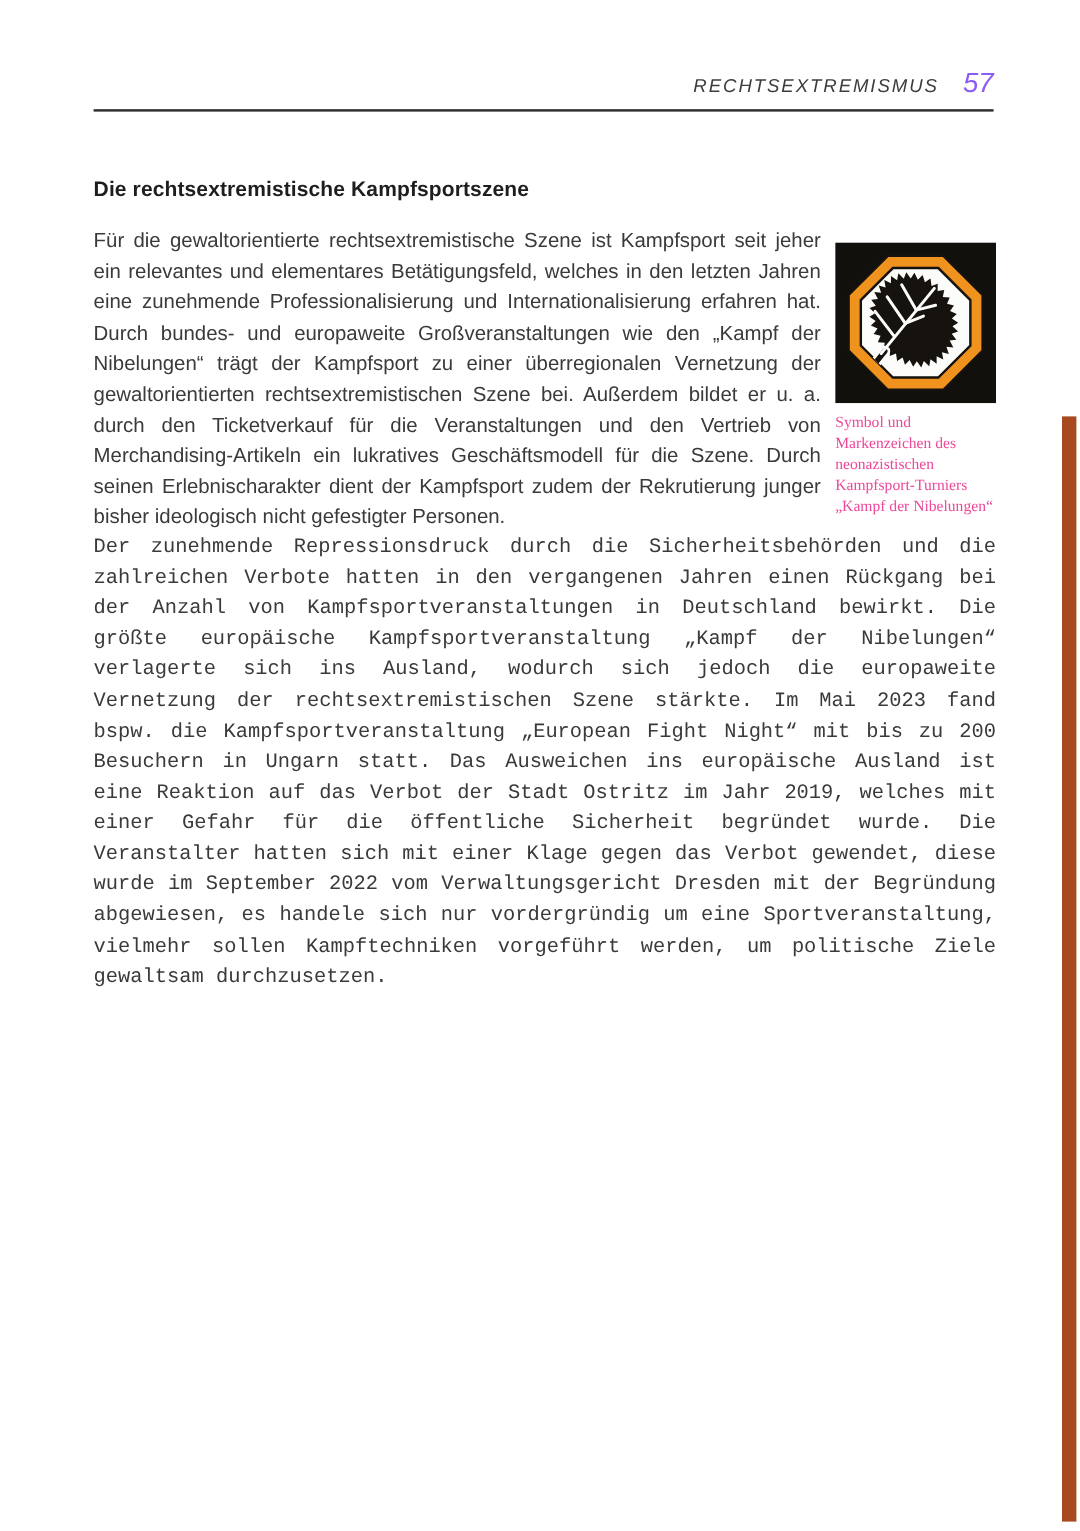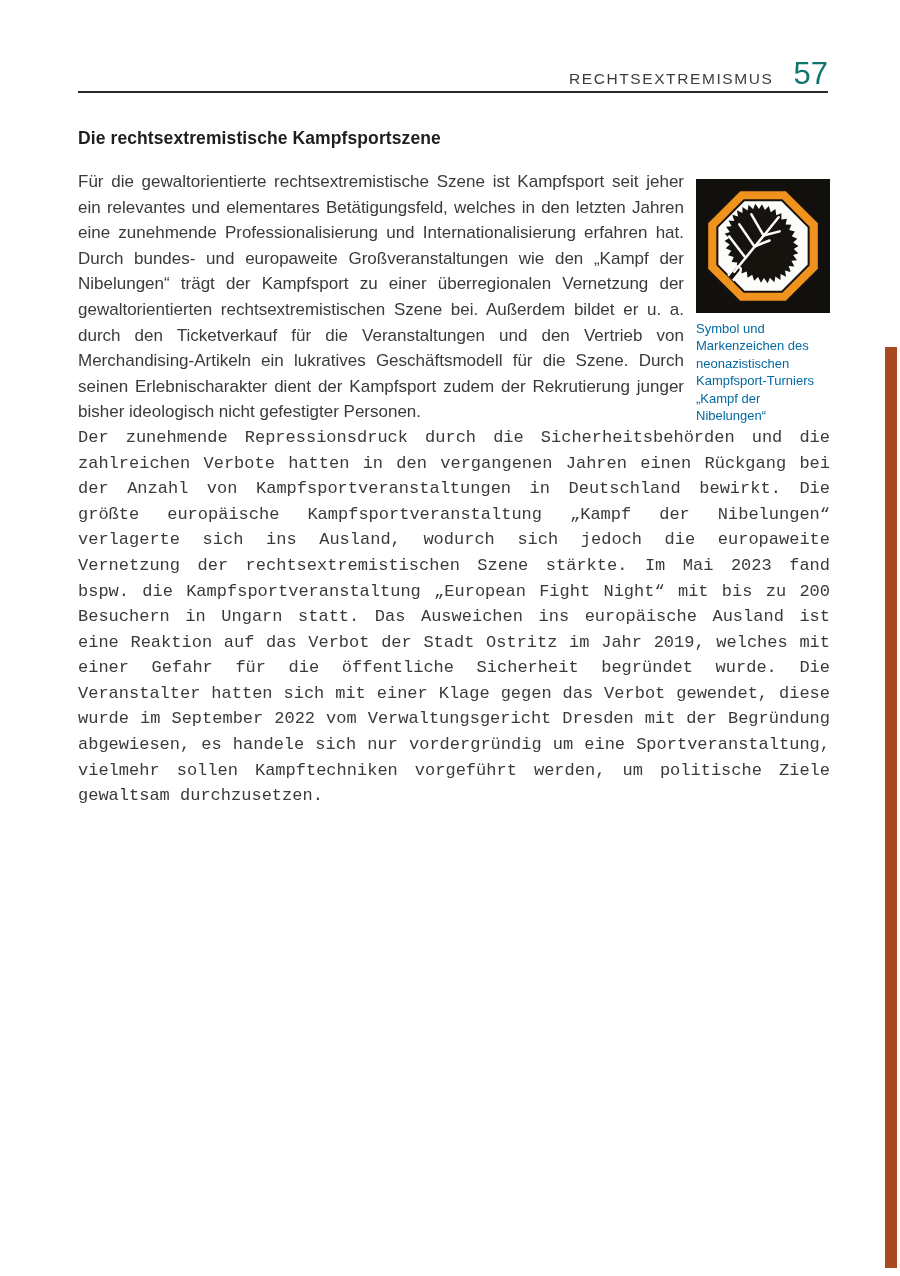--- a/index.html
+++ b/index.html
@@ -6,52 +6,52 @@
   .page{
     position:relative;
     width:900px;height:1276px;
     background:#ffffff;
     overflow:hidden;
     font-family:"Liberation Sans",sans-serif;
     -webkit-hyphens:auto;hyphens:auto;
   }
   .runhead{
     position:absolute;top:56px;right:72px;
-    display:flex;align-items:baseline;gap:20px;
+    display:flex;align-items:baseline;gap:20px;font-style:italic;
   }
   .runhead .section{
     font-size:15.5px;letter-spacing:1.6px;color:#3c3c3c;
   }
   .runhead .pagenum{
-    font-size:31px;color:#0f766e;
+    font-size:23px;color:#8b5cf6;
   }
   .rule{
     position:absolute;top:91px;left:78px;width:750px;height:2px;
   }
   .content{
-    position:absolute;top:128px;left:78px;width:752px;
+    position:absolute;top:147px;left:78px;width:752px;
   }
   h1.heading{
     margin:0 0 7px 0;
     font-size:17.5px;font-weight:bold;color:#1e1e1e;
     letter-spacing:0.1px;
   }
   p.body-par{
     margin:0;
     font-size:17px;line-height:25.6px;color:#3a3a3a;
     text-align:justify;
   }
-  .row{display:flex;align-items:flex-end;margin-top:20px;}
+  .row{display:flex;align-items:center;margin-top:20px;}
   .col-text{width:606px;margin-right:12px;flex:none;}
   .col-fig{width:134px;flex:none;}
   .logo-svg{display:block;width:134px;height:134px;}
   .caption{
     margin-top:7px;
-    font-size:13px;line-height:17.5px;color:#0369a1;
-    text-align:left;-webkit-hyphens:manual;hyphens:manual;
+    font-size:13px;line-height:17.5px;color:#ec4899;
+    text-align:left;-webkit-hyphens:manual;hyphens:manual;font-family:Liberation Serif, serif;
   }
   .p-gap1{margin-top:30px;font-family:Liberation Mono, monospace;}
   .p-gap2{margin-top:26px;}
   .accent-bar{
     position:absolute;top:347px;right:3px;width:12px;height:921px;
   }
 </style>
 </head>
 <body>
 

